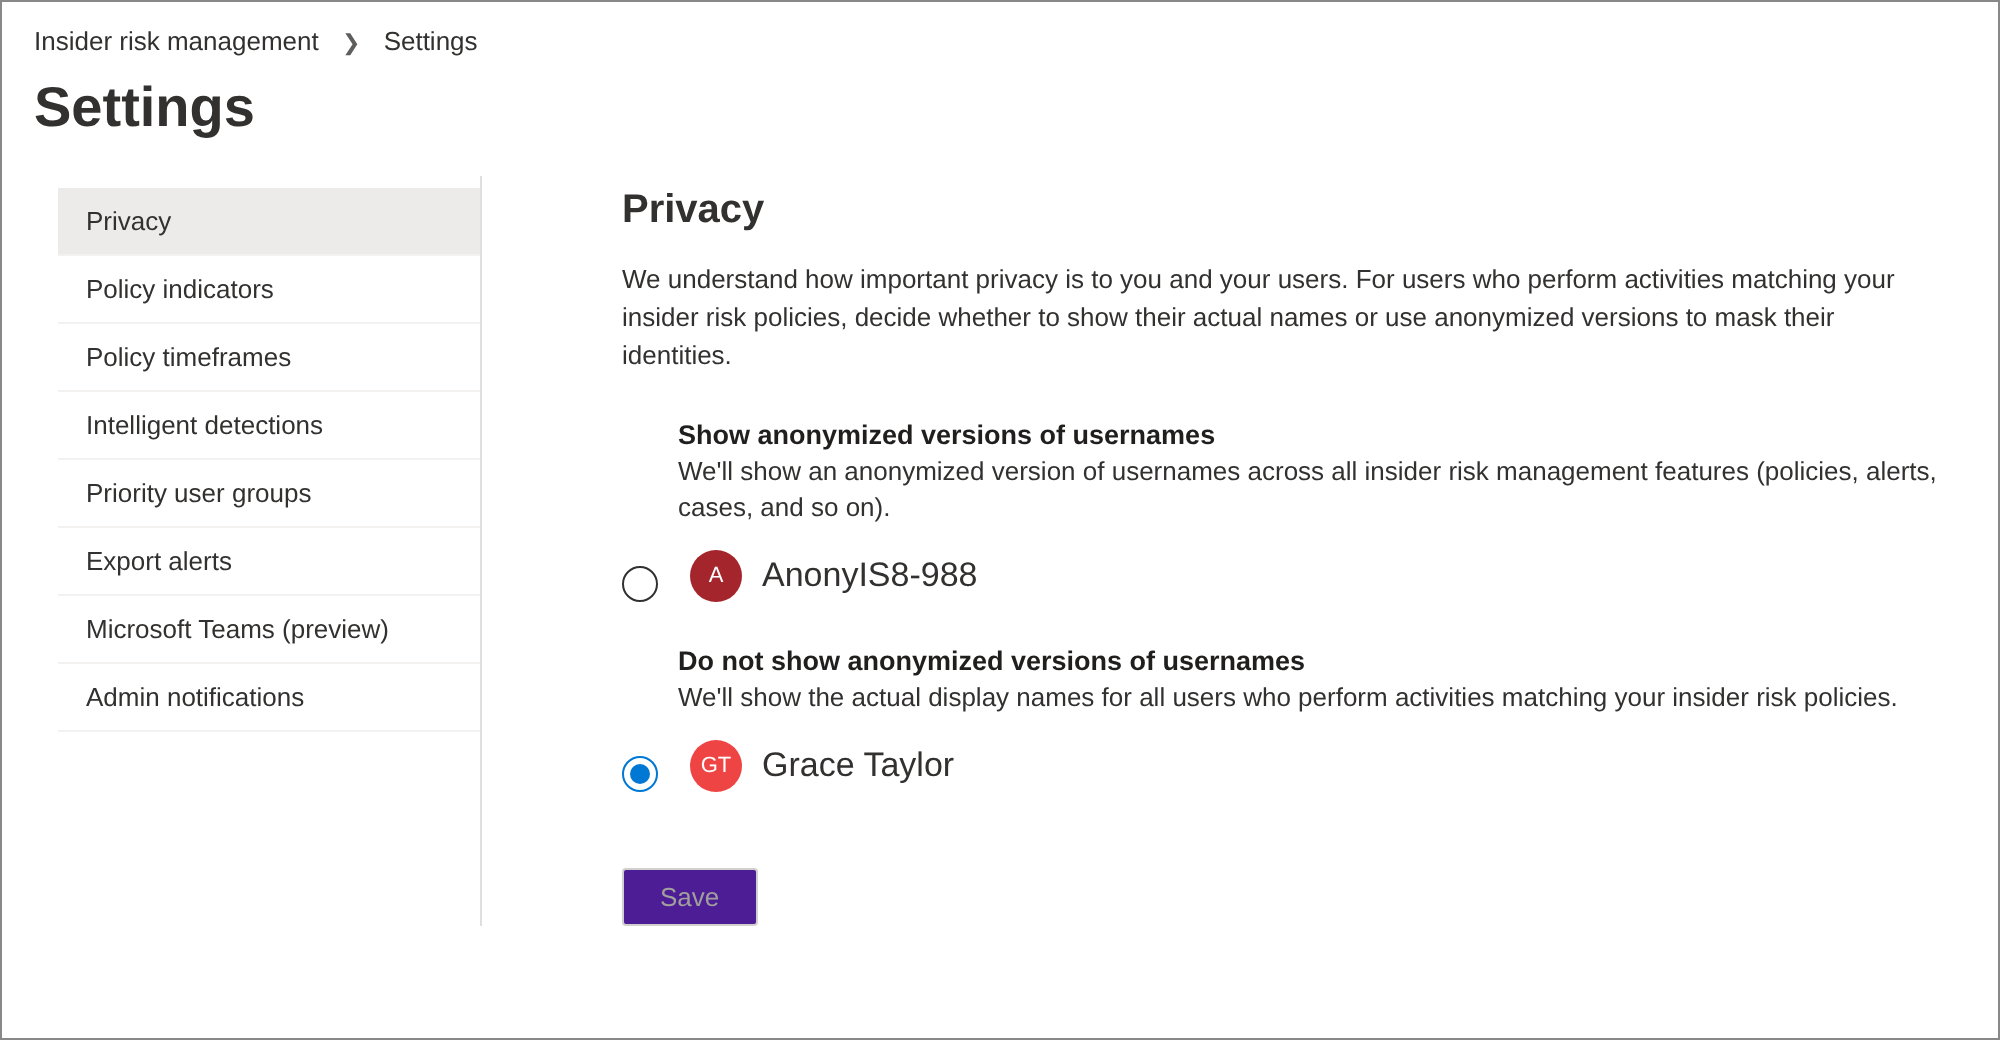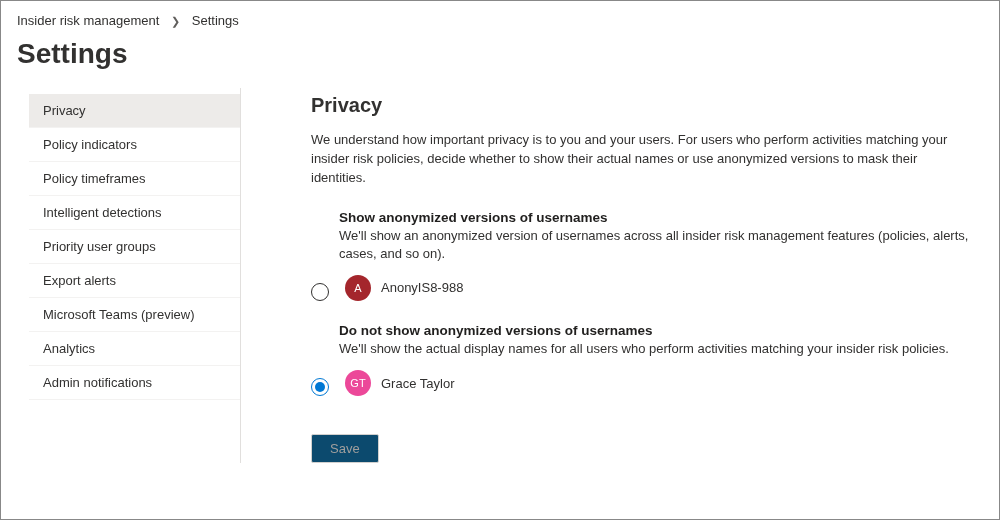--- a/index.html
+++ b/index.html
@@ -111,25 +111,25 @@
       border-radius: 50%;
       color: #fff;
       font-size: 11px;
       font-weight: 400;
       display: flex;
       align-items: center;
       justify-content: center;
       margin-right: 10px;
     }
     .avatar.red { background: #a4262c; }
-    .avatar.purple { background: #ec4899; }
-    .avatar-name { font-size: 13px; }
+    .avatar.purple { background: #ef4444; }
+    .avatar-name { font-size: 17px; }
     .save-btn {
       border: 1px solid #d2d0ce;
-      background: #0c4a6e;
+      background: #4c1d95;
       color: #a19f9d;
       padding: 6px 18px;
       font-size: 13px;
       border-radius: 2px;
       cursor: default;
       margin-top: 16px;
     }
   </style>
 </head>
 <body>
@@ -144,21 +144,20 @@
 
 <div class="layout">
   <nav class="sidebar">
     <div class="sidebar-item active">Privacy</div>
     <div class="sidebar-item">Policy indicators</div>
     <div class="sidebar-item">Policy timeframes</div>
     <div class="sidebar-item">Intelligent detections</div>
     <div class="sidebar-item">Priority user groups</div>
     <div class="sidebar-item">Export alerts</div>
     <div class="sidebar-item">Microsoft Teams (preview)</div>
-    <div class="sidebar-item">Analytics</div>
     <div class="sidebar-item">Admin notifications</div>
   </nav>
 
   <main class="main">
     <h2 class="section-title">Privacy</h2>
     <p class="intro">We understand how important privacy is to you and your users. For users who perform activities matching your insider risk policies, decide whether to show their actual names or use anonymized versions to mask their identities.</p>
 
     <div class="option">
       <div class="radio"></div>
       <div class="option-body">

